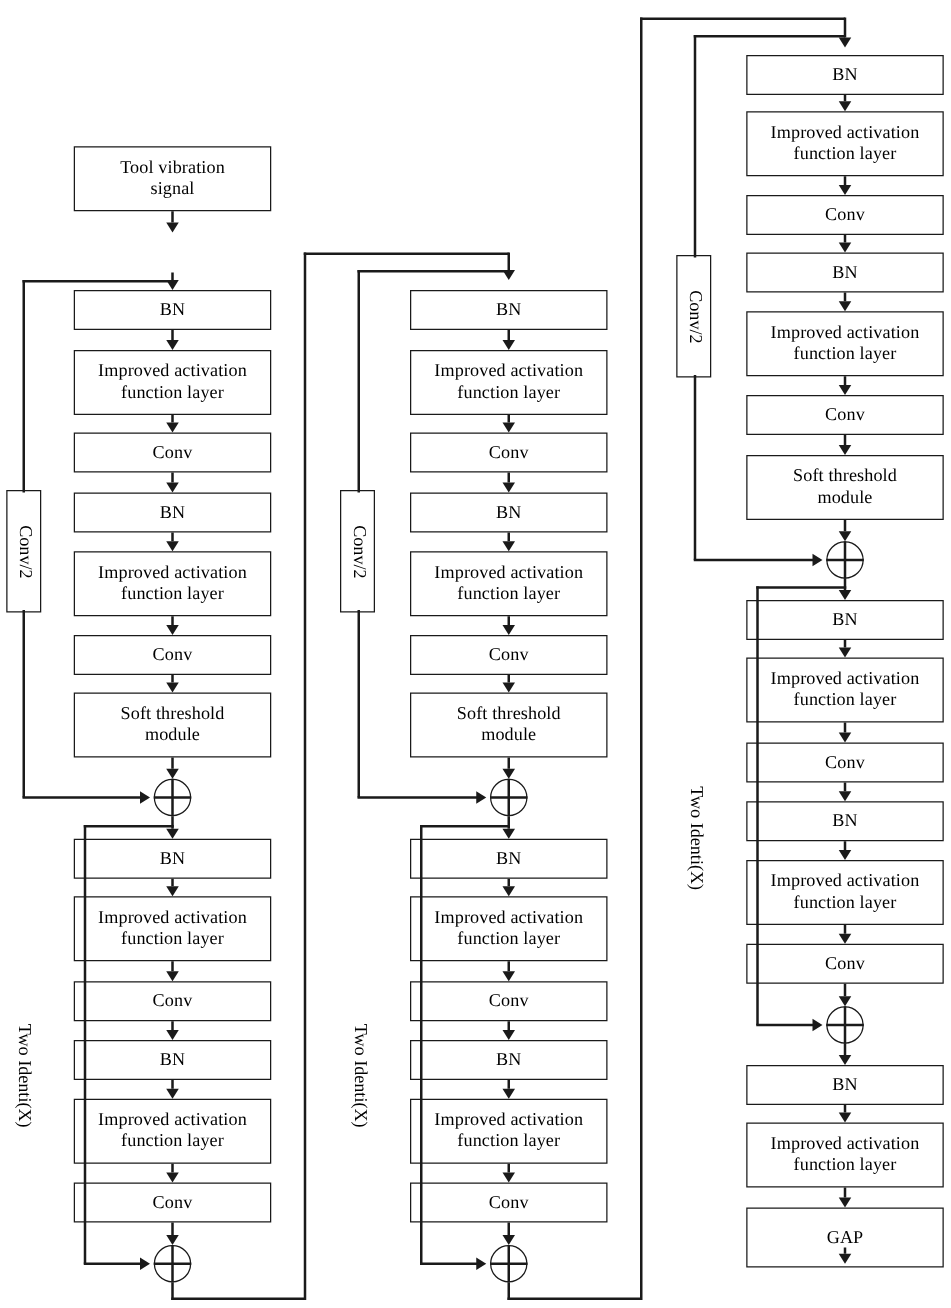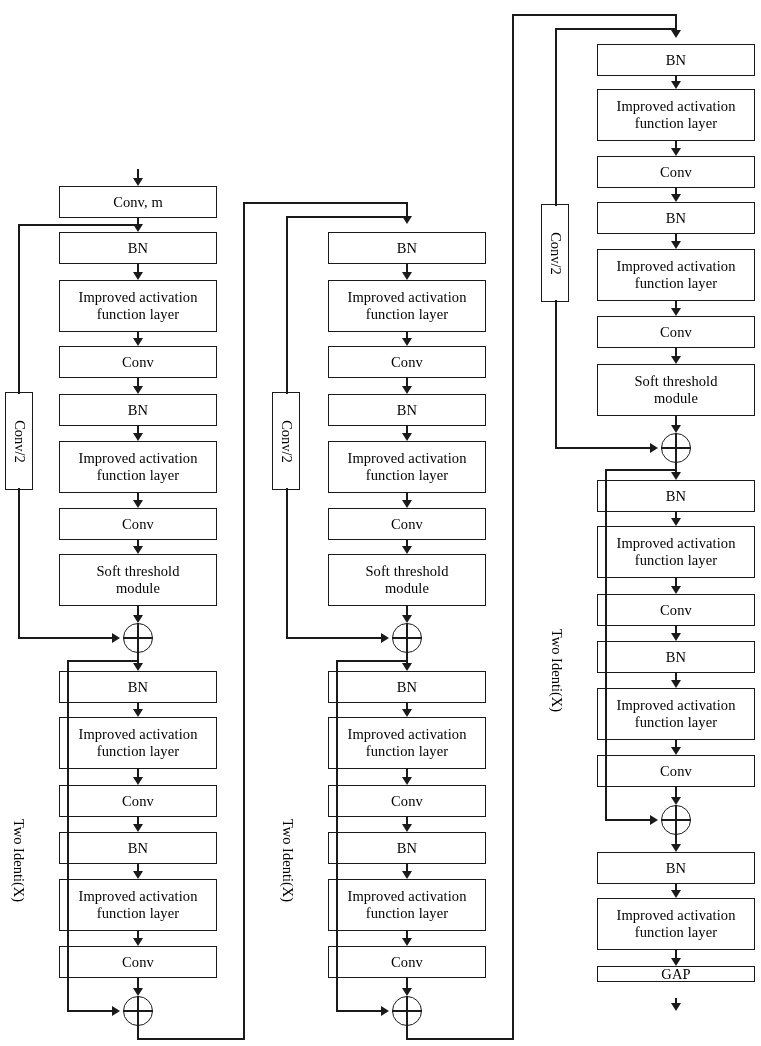--- a/index.html
+++ b/index.html
@@ -89,22 +89,22 @@
     content:"";position:absolute;background:#1a1a1a;
   }
   .plus::before{left:-1px;right:-1px;top:13.2px;height:1.6px;}
   .plus::after{top:-1px;bottom:-1px;left:13.2px;width:1.6px;}
 </style>
 </head>
 <body>
 
 <div id="stage">
 
-
-  <div class="box" style="left:59px;top:186px;width:158px;height:32px;">Conv, m</div>
+  <div class="box two-line" style="left:59px;top:117px;width:158px;height:52px;">Tool vibration<br>signal</div>
+
 
   <div class="box" style="left:59px;top:232px;width:158px;height:32px;">BN</div>
 
   <div class="box two-line" style="left:59px;top:280px;width:158px;height:52px;">Improved activation<br>function layer</div>
 
   <div class="box" style="left:59px;top:346px;width:158px;height:32px;">Conv</div>
 
   <div class="box" style="left:59px;top:394px;width:158px;height:32px;">BN</div>
 
   <div class="box two-line" style="left:59px;top:441px;width:158px;height:52px;">Improved activation<br>function layer</div>
@@ -321,21 +321,21 @@
   <div class="box" style="left:597px;top:641px;width:158px;height:32px;">BN</div>
 
   <div class="box two-line" style="left:597px;top:688px;width:158px;height:52px;">Improved activation<br>function layer</div>
 
   <div class="box" style="left:597px;top:755px;width:158px;height:32px;">Conv</div>
 
   <div class="box" style="left:597px;top:852px;width:158px;height:32px;">BN</div>
 
   <div class="box two-line" style="left:597px;top:898px;width:158px;height:52px;">Improved activation<br>function layer</div>
 
-  <div class="box" style="left:597px;top:966px;width:158px;height:16px;">GAP</div>
+  <div class="box" style="left:597px;top:966px;width:158px;height:48px;">GAP</div>
 
 
   <div class="vbox" style="left:541px;top:204px;width:28px;height:98px;">
     <span>Conv/2</span>
   </div>
 
   <div class="vlabel" style="left:557px;top:670px;">
     <span>Two Identi(X)</span>
   </div>
 

